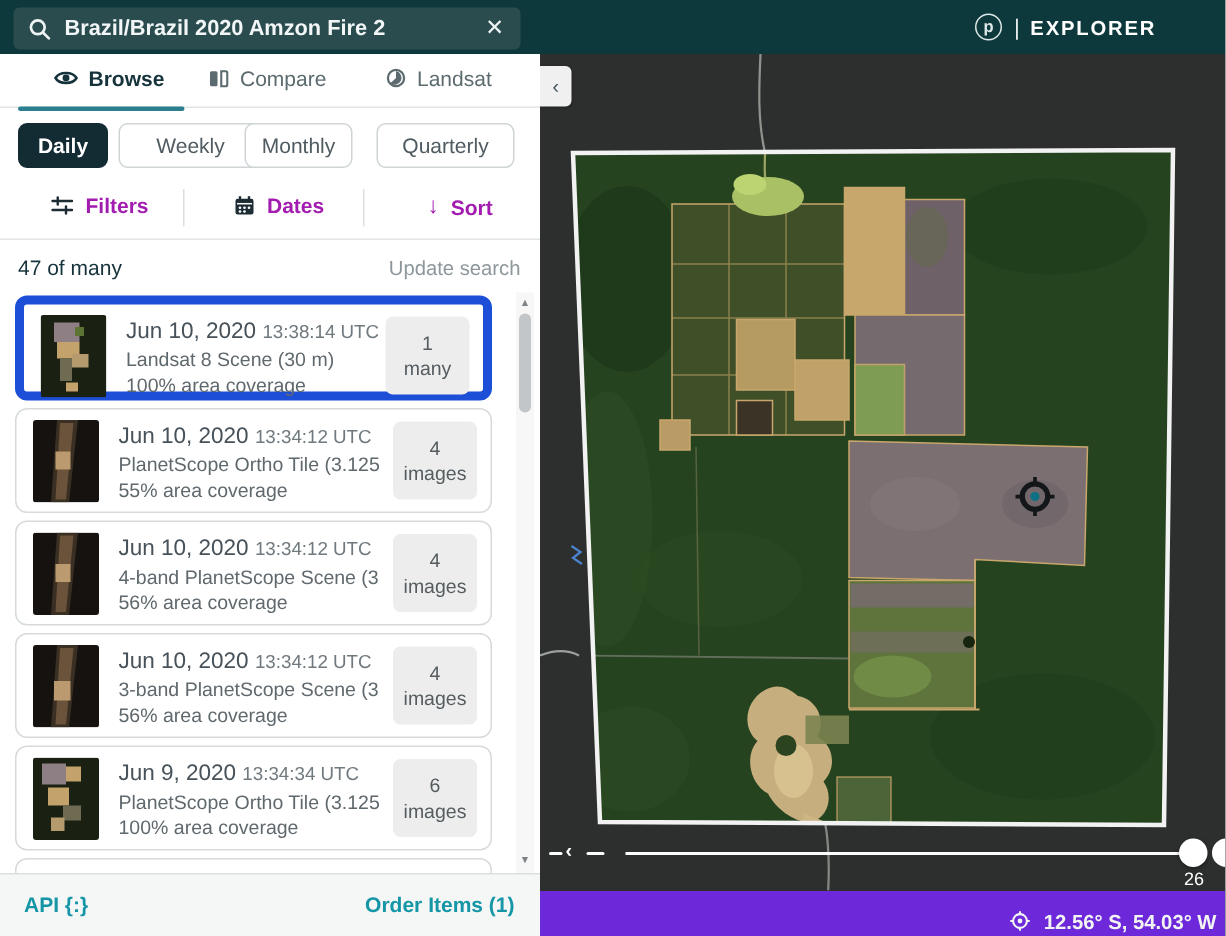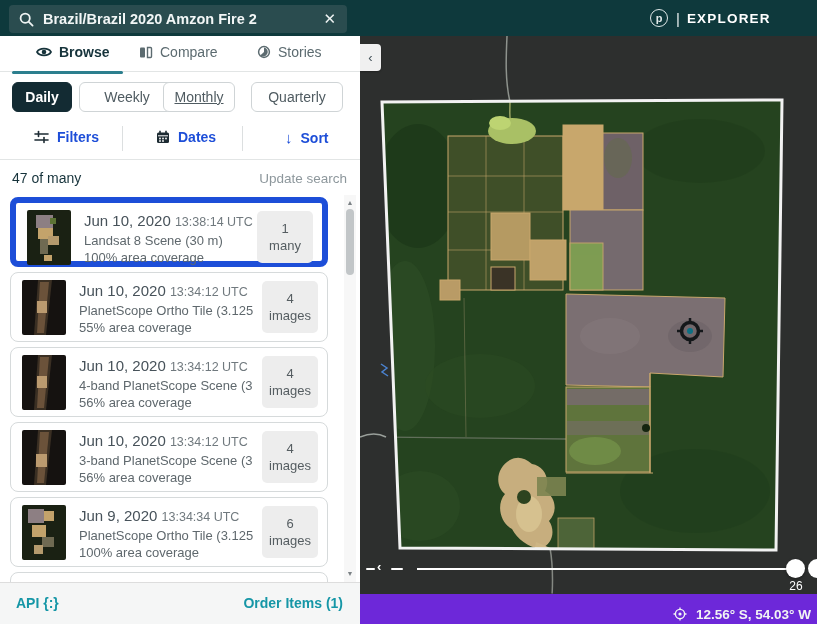--- a/index.html
+++ b/index.html
@@ -23,24 +23,24 @@
   .tabbar { position:absolute; left:0; top:0; width:360px; height:36px; border-bottom:1px solid #e2e5e5; }
   .tab { position:absolute; top:8px; display:flex; align-items:center; gap:7px; font-size:14px; color:#5c6b70; cursor:pointer; }
   .tab.active { color:#16333b; font-weight:700; }
   .tab-browse { left:36px; } .tab-compare { left:139px; } .tab-stories { left:257px; }
   .tab-underline { position:absolute; left:12px; top:35px; width:111px; height:3px; background:#2c7f8e; border-radius:2px; }
 
   .intervals { position:absolute; left:0; top:46px; height:30px; }
   .int-btn { position:absolute; top:0; height:30px; border-radius:6px; background:#fff; border:1px solid #cfd4d6; color:#4f5b61; font-size:14px; display:flex; align-items:center; justify-content:center; cursor:pointer; }
   .int-btn.active { background:#132b33; border-color:#132b33; color:#fff; font-weight:700; }
   .int-daily { left:12px; width:60px; } .int-weekly { left:79px; width:96px; }
-  .int-monthly { left:163px; width:72px;text-decoration:underline; } .int-quarterly { left:251px; width:92px; }
+  .int-monthly { left:163px; width:72px; } .int-quarterly { left:251px; width:92px; }
 
   .toolbar { position:absolute; left:0; top:84px; width:360px; height:40px; border-bottom:1px solid #e2e5e5; }
-  .tool { position:absolute; top:9px; display:flex; align-items:center; gap:8px; font-size:14px; font-weight:700; color:#1d4ed8; cursor:pointer; }
+  .tool { position:absolute; top:9px; display:flex; align-items:center; gap:8px; font-size:14px; font-weight:700; color:#a21caf; cursor:pointer; }
   .tool-filters { left:34px; } .tool-dates { left:156px; } .tool-sort { left:285px; }
   .tool-sep { position:absolute; top:6px; width:1px; height:25px; background:#dcdfe0; }
   .sep1 { left:122px; } .sep2 { left:242px; }
   .sort-arrow { font-size:15px; font-weight:700; }
 
   .results-header { position:absolute; left:0; top:126px; width:360px; height:32px; }
   .results-count { position:absolute; left:12px; top:8px; font-size:14px; font-weight:400; color:#16333b; }
   .update-search { position:absolute; right:13px; top:9px; font-size:13.5px; color:#8d979c; cursor:pointer; }
 
   .list { position:absolute; left:0; top:159px; width:344px; height:389px; overflow:hidden; }
@@ -114,21 +114,21 @@
             <rect x="1" y="1.5" width="5" height="10" rx="1" fill="#5c6b70"></rect>
             <path d="M8.5,1.5 h3 a1,1 0 0 1 1,1 v8 a1,1 0 0 1 -1,1 h-3 Z" fill="none" stroke="#5c6b70" stroke-width="1.4"></path>
           </svg>
         <span>Compare</span>
       </div>
       <div class="tab tab-stories">
         <svg width="14" height="14" viewBox="0 0 14 14">
             <circle cx="7" cy="7" r="5.4" fill="none" stroke="#5c6b70" stroke-width="1.5"></circle>
             <path d="M7,7 L7,2.4 A4.6,4.6 0 1 1 3.2,10.5 Z" fill="#5c6b70"></path>
           </svg>
-        <span>Stories</span>
+        <span>Landsat</span>
       </div>
       <div class="tab-underline"></div>
     </div>
 
     <div class="intervals">
       <div class="int-btn int-daily active">Daily</div>
       <div class="int-btn int-weekly">Weekly</div>
       <div class="int-btn int-monthly">Monthly</div>
       <div class="int-btn int-quarterly">Quarterly</div>
     </div>

